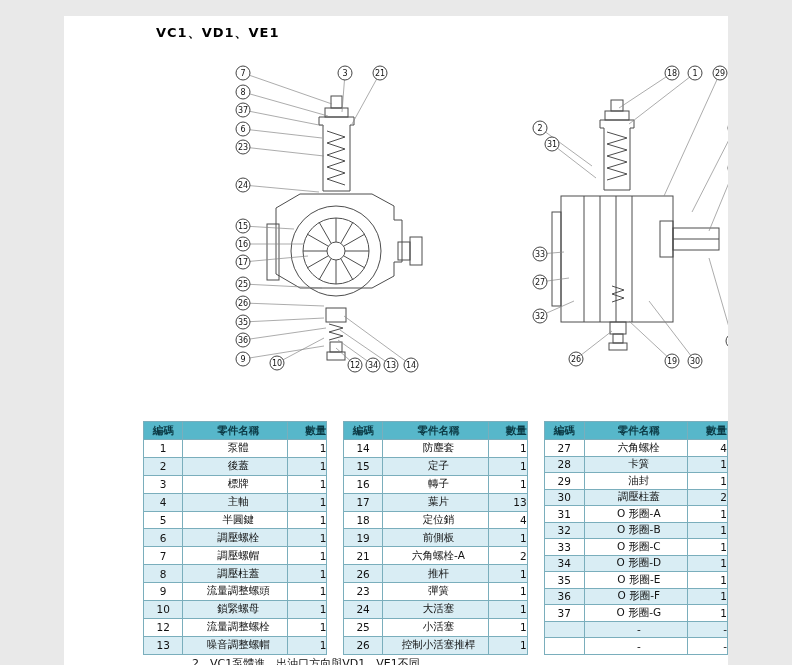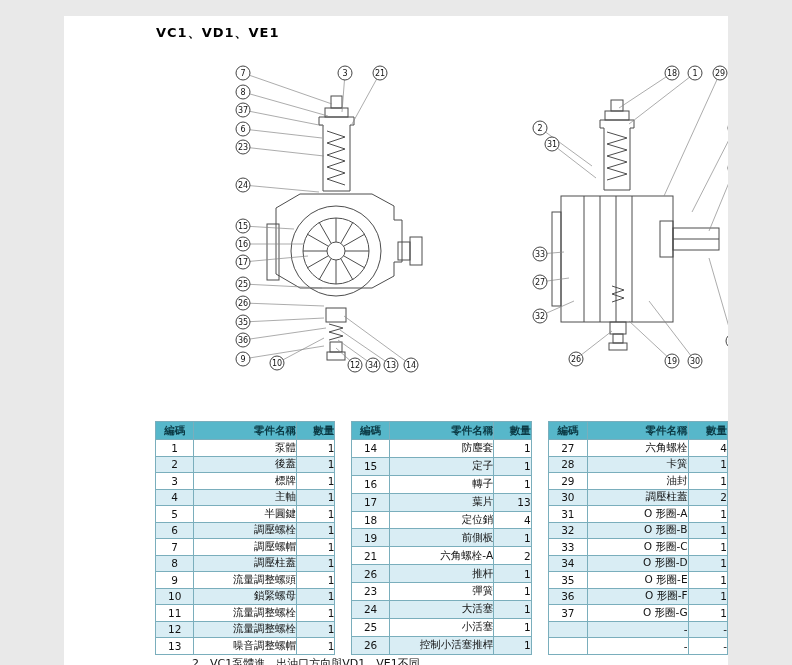--- a/index.html
+++ b/index.html
@@ -8,31 +8,31 @@
     position:relative; width:664px; height:665px; background:#ffffff;
     font-family:"DejaVu Sans", sans-serif; color:#111; overflow:hidden;
     margin:16px auto;
   }
   .title {
     position:absolute; left:92px; top:8px; font-size:13px; font-weight:bold;
     letter-spacing:1px; color:#000;
   }
   #diagram-svg { position:absolute; left:0; top:0; width:792px; height:400px; }
   .drawing { stroke:#4d4d4d; fill:none; stroke-width:1; }
-  .tables { position:absolute; left:91px; top:405px; display:flex; gap:16px; }
+  .tables { position:absolute; left:79px; top:405px; display:flex; gap:16px; }
   table { border-collapse:collapse; font-size:10.5px; table-layout:fixed; }
   th, td { border:1px solid #7aaebc; height:16.5px; overflow:hidden; white-space:nowrap; }
   th {
     background:#57b7ca; color:#0b3a45; font-weight:bold; height:18px;
     text-align:center; font-size:10.5px;
   }
   td { background:#ffffff; }
   tbody tr:nth-child(even) td { background:#d9edf4; }
   .col-code { width:45px; text-align:center; }
-  .col-name { width:116px; text-align:right; padding-left:6px; }
+  .col-name { width:116px; text-align:center; padding-left:6px; }
   .col-qty  { width:45px; text-align:right; }
   .notes { position:absolute; left:84px; top:641px; font-size:11px; line-height:1.3; color:#111; }
   .notes .line2 { padding-left:44px; }
 </style>
 </head>
 <body>
 
 <div class="page">
 
   <div class="title">VC1、VD1、VE1</div>
@@ -337,25 +337,20 @@
             <td class="col-code">9</td>
             <td class="col-name">流量調整螺頭</td>
             <td class="col-qty">1</td>
           </tr>
           <tr>
             <td class="col-code">10</td>
             <td class="col-name">鎖緊螺母</td>
             <td class="col-qty">1</td>
           </tr>
           <tr>
-            <td class="col-code">11</td>
-            <td class="col-name">流量調整螺栓</td>
-            <td class="col-qty">1</td>
-          </tr>
-          <tr>
             <td class="col-code">12</td>
             <td class="col-name">流量調整螺栓</td>
             <td class="col-qty">1</td>
           </tr>
           <tr>
             <td class="col-code">13</td>
             <td class="col-name">噪音調整螺帽</td>
             <td class="col-qty">1</td>
           </tr>
         </tbody>

